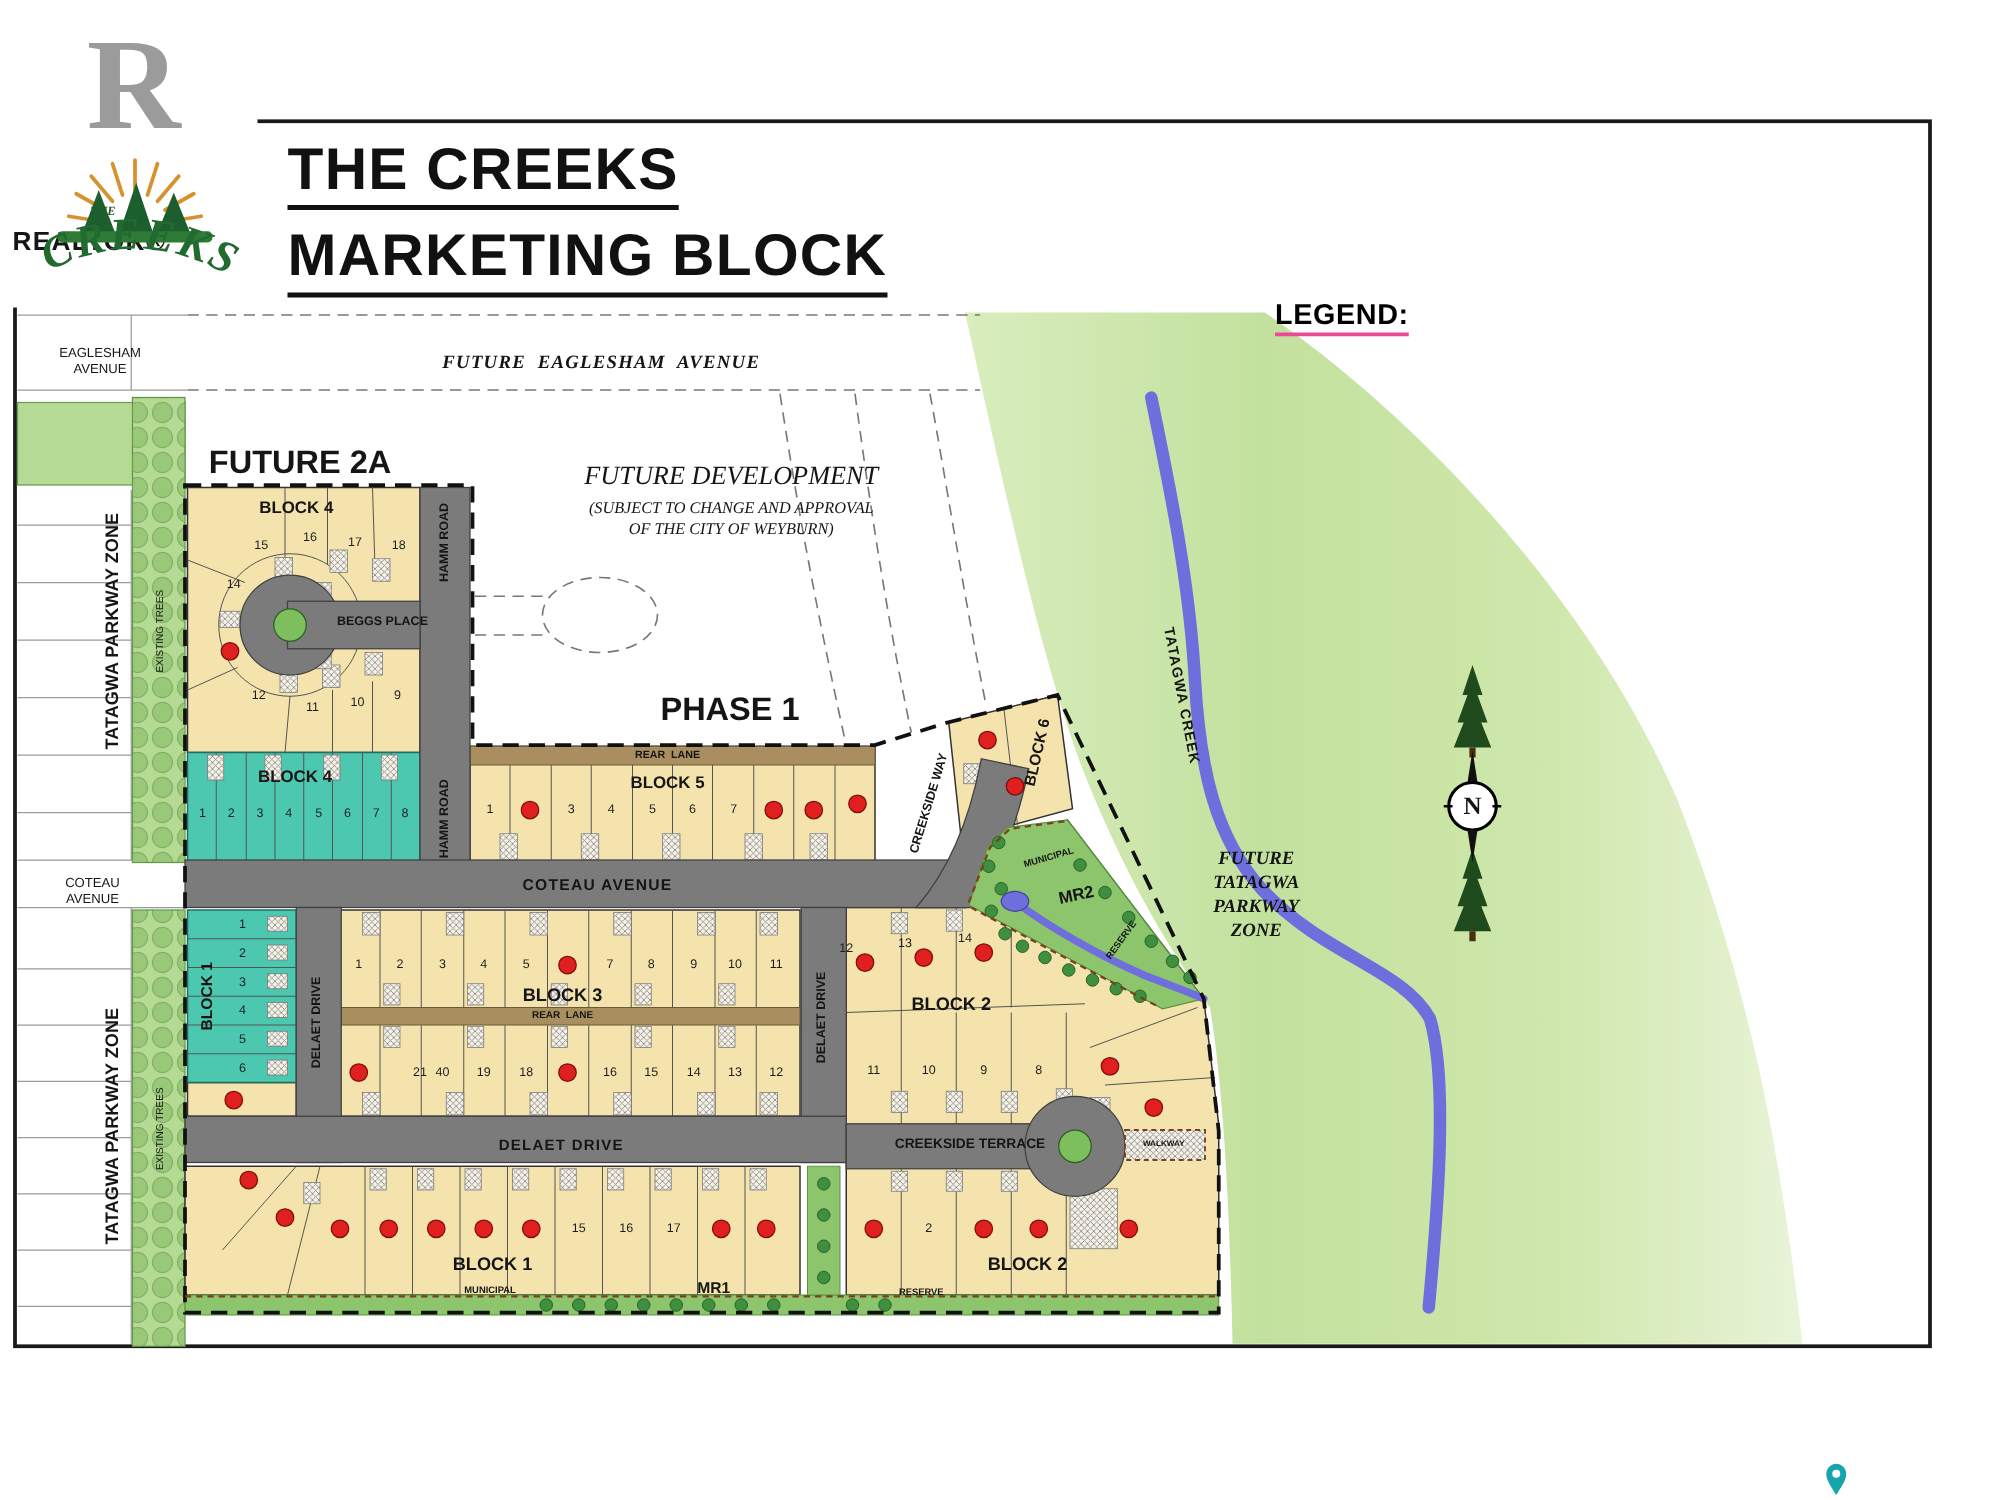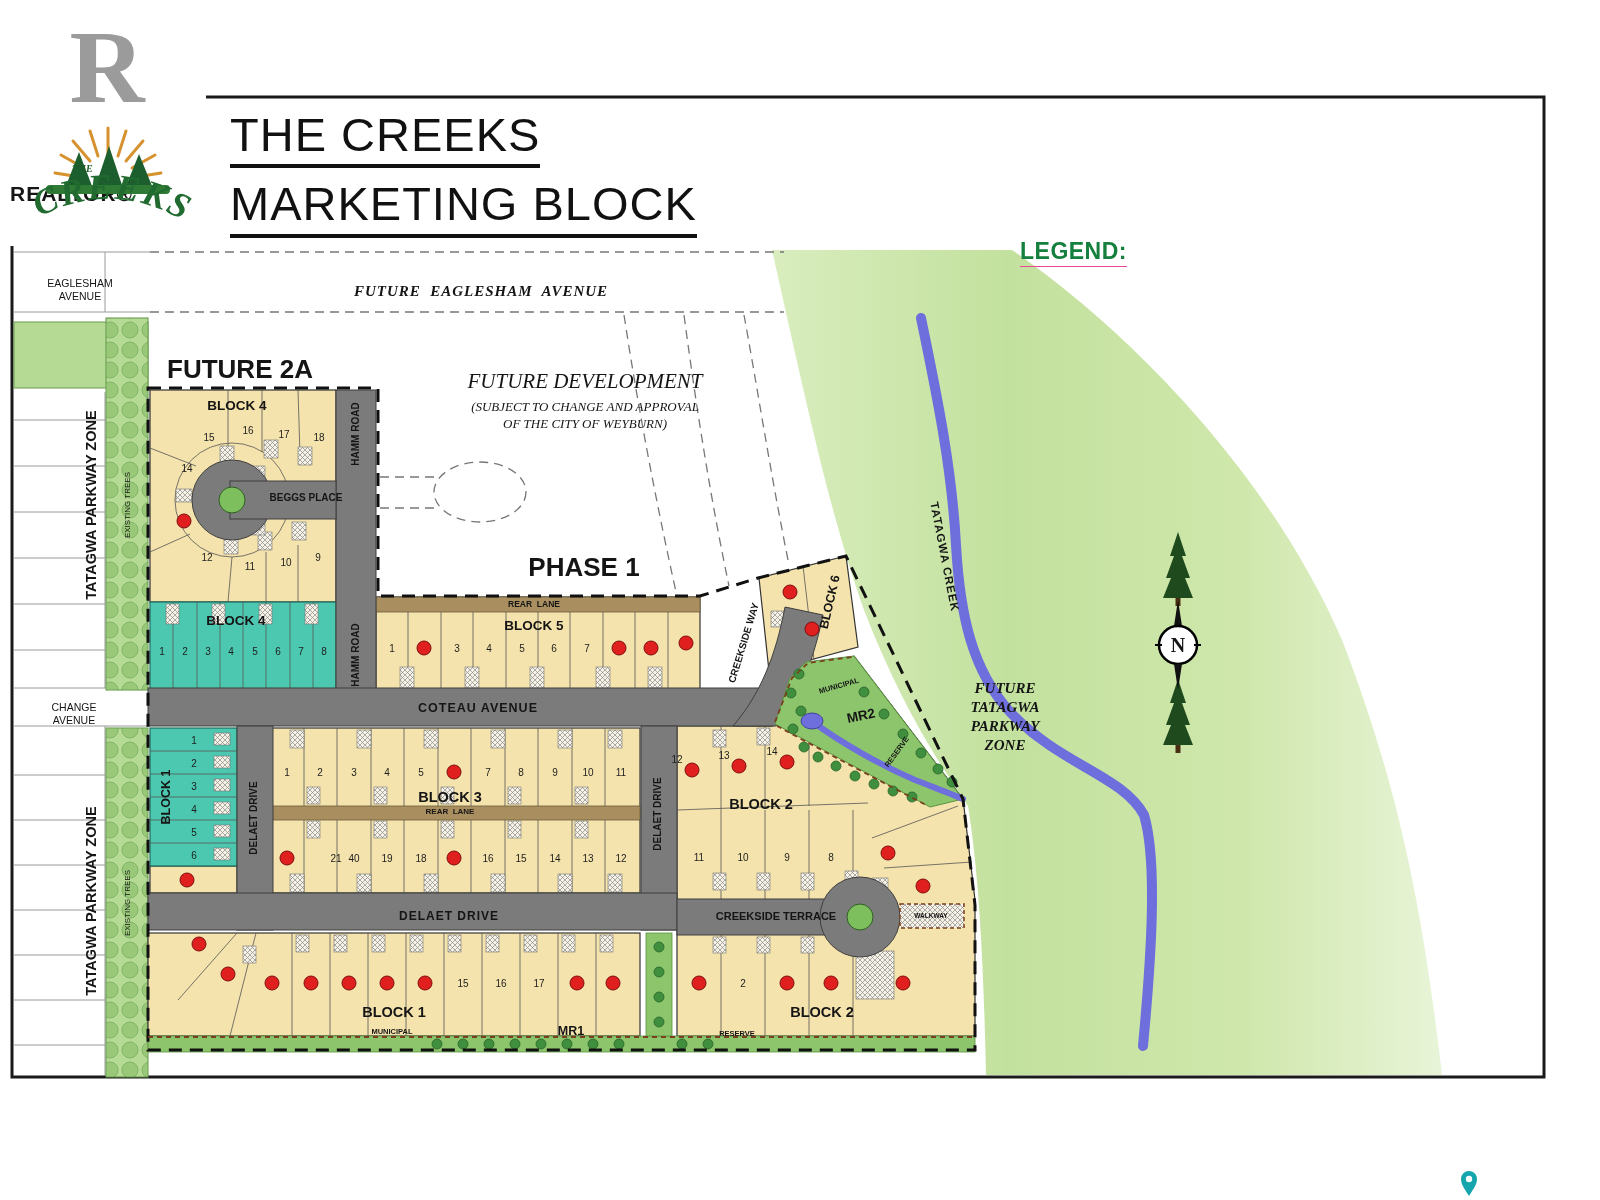--- a/index.html
+++ b/index.html
@@ -8,24 +8,24 @@
   svg.base{position:absolute;left:0;top:0;}
   .layer{position:absolute;left:0;top:0;width:1600px;height:1200px;pointer-events:none;}
   .map-label{position:absolute;white-space:pre;color:#151515;transform-origin:center;line-height:1;}
   .lot-num{position:absolute;font-size:10px;color:#1d1d1d;transform:translate(-50%,-50%);white-space:nowrap;}
   .sold-dot{position:absolute;width:15px;height:15px;border-radius:50%;background:#e01f1f;
             border:1px solid #7e0d0d;transform:translate(-50%,-50%);box-sizing:border-box;}
   .logo{position:absolute;left:8px;top:6px;width:198px;height:240px;background:#fff;}
   .realtor-text{position:absolute;left:2px;top:176px;font-size:21px;font-weight:800;letter-spacing:1px;color:#161616;}
   .emblem{position:absolute;left:0;top:0;}
   .title{position:absolute;left:230px;top:110px;}
-  .title-line{width:max-content;font-size:47px;font-weight:400;letter-spacing:1px;color:#111;
+  .title-line{width:max-content;font-size:47px;font-weight:700;letter-spacing:1px;color:#111;
               border-bottom:4px solid #111;padding-bottom:5px;margin-bottom:11px;line-height:1.05;}
   .legend{position:absolute;left:1020px;top:238px;width:250px;}
-  .legend-heading{width:max-content;font-size:23px;font-weight:800;color:#15803d;border-bottom:1px solid #ec4899;
+  .legend-heading{width:max-content;font-size:23px;font-weight:800;color:#000000;border-bottom:3px solid #ec4899;
                   padding-bottom:1px;margin-bottom:20px;letter-spacing:.5px;}
   .legend-item{display:flex;align-items:center;gap:20px;margin-bottom:21px;}
   .swatch{width:46px;height:33px;border:1.5px solid #333;box-sizing:border-box;flex:0 0 auto;}
   .swatch-single{background:#f4e3ac;}
   .swatch-semi{background:#4cc8b0;}
   .swatch-driveway{background-color:#fff;
     background-image:repeating-linear-gradient(45deg,#8a8a8a 0,#8a8a8a 1px,transparent 1px,transparent 5px),
                      repeating-linear-gradient(-45deg,#8a8a8a 0,#8a8a8a 1px,transparent 1px,transparent 5px);}
   .swatch-sold{border:none;background:transparent;display:flex;align-items:center;}
   .swatch-dot{width:26px;height:26px;border-radius:50%;background:#e01f1f;margin-left:9px;}
@@ -377,21 +377,21 @@
       <div class="map-label" style="left: 237px; top: 406px; font-size: 13.5px; font-weight: 700; transform: translate(-50%, -50%) rotate(0deg);">BLOCK 4</div>
       <div class="map-label" style="left: 306px; top: 498px; font-size: 10px; font-weight: 700; transform: translate(-50%, -50%) rotate(0deg);">BEGGS PLACE</div>
       <div class="map-label" style="left: 356px; top: 434px; font-size: 10px; font-weight: 700; transform: translate(-50%, -50%) rotate(-90deg);">HAMM ROAD</div>
       <div class="map-label" style="left: 356px; top: 655px; font-size: 10px; font-weight: 700; transform: translate(-50%, -50%) rotate(-90deg);">HAMM ROAD</div>
       <div class="map-label" style="left: 236px; top: 621px; font-size: 13.5px; font-weight: 700; transform: translate(-50%, -50%) rotate(0deg);">BLOCK 4</div>
       <div class="map-label" style="left: 534px; top: 604px; font-size: 8.5px; font-weight: 700; transform: translate(-50%, -50%) rotate(0deg);">REAR  LANE</div>
       <div class="map-label" style="left: 534px; top: 626px; font-size: 13.5px; font-weight: 700; transform: translate(-50%, -50%) rotate(0deg);">BLOCK 5</div>
       <div class="map-label" style="left: 744px; top: 643px; font-size: 10px; font-weight: 700; transform: translate(-50%, -50%) rotate(-73deg);">CREEKSIDE WAY</div>
       <div class="map-label" style="left: 830px; top: 602px; font-size: 12.5px; font-weight: 700; transform: translate(-50%, -50%) rotate(-77deg);">BLOCK 6</div>
       <div class="map-label" style="left: 478px; top: 708px; font-size: 12.5px; font-weight: 700; letter-spacing: 1px; transform: translate(-50%, -50%) rotate(0deg);">COTEAU AVENUE</div>
-      <div class="map-label" style="left: 74px; top: 707px; font-size: 10.5px; font-weight: 400; transform: translate(-50%, -50%) rotate(0deg);">CHANGE</div>
+      <div class="map-label" style="left: 74px; top: 707px; font-size: 10.5px; font-weight: 400; transform: translate(-50%, -50%) rotate(0deg);">COTEAU</div>
       <div class="map-label" style="left: 74px; top: 720px; font-size: 10.5px; font-weight: 400; transform: translate(-50%, -50%) rotate(0deg);">AVENUE</div>
       <div class="map-label" style="left: 91px; top: 505px; font-size: 14.5px; font-weight: 700; transform: translate(-50%, -50%) rotate(-90deg);">TATAGWA PARKWAY ZONE</div>
       <div class="map-label" style="left: 128px; top: 505px; font-size: 8px; font-weight: 400; transform: translate(-50%, -50%) rotate(-90deg);">EXISTING TREES</div>
       <div class="map-label" style="left: 91px; top: 901px; font-size: 14.5px; font-weight: 700; transform: translate(-50%, -50%) rotate(-90deg);">TATAGWA PARKWAY ZONE</div>
       <div class="map-label" style="left: 128px; top: 903px; font-size: 8px; font-weight: 400; transform: translate(-50%, -50%) rotate(-90deg);">EXISTING TREES</div>
       <div class="map-label" style="left: 166px; top: 797px; font-size: 12.5px; font-weight: 700; transform: translate(-50%, -50%) rotate(-90deg);">BLOCK 1</div>
       <div class="map-label" style="left: 254px; top: 818px; font-size: 10px; font-weight: 700; transform: translate(-50%, -50%) rotate(-90deg);">DELAET DRIVE</div>
       <div class="map-label" style="left: 450px; top: 797px; font-size: 14.5px; font-weight: 700; transform: translate(-50%, -50%) rotate(0deg);">BLOCK 3</div>
       <div class="map-label" style="left: 450px; top: 812px; font-size: 8px; font-weight: 700; transform: translate(-50%, -50%) rotate(0deg);">REAR  LANE</div>
       <div class="map-label" style="left: 658px; top: 814px; font-size: 10px; font-weight: 700; transform: translate(-50%, -50%) rotate(-90deg);">DELAET DRIVE</div>

